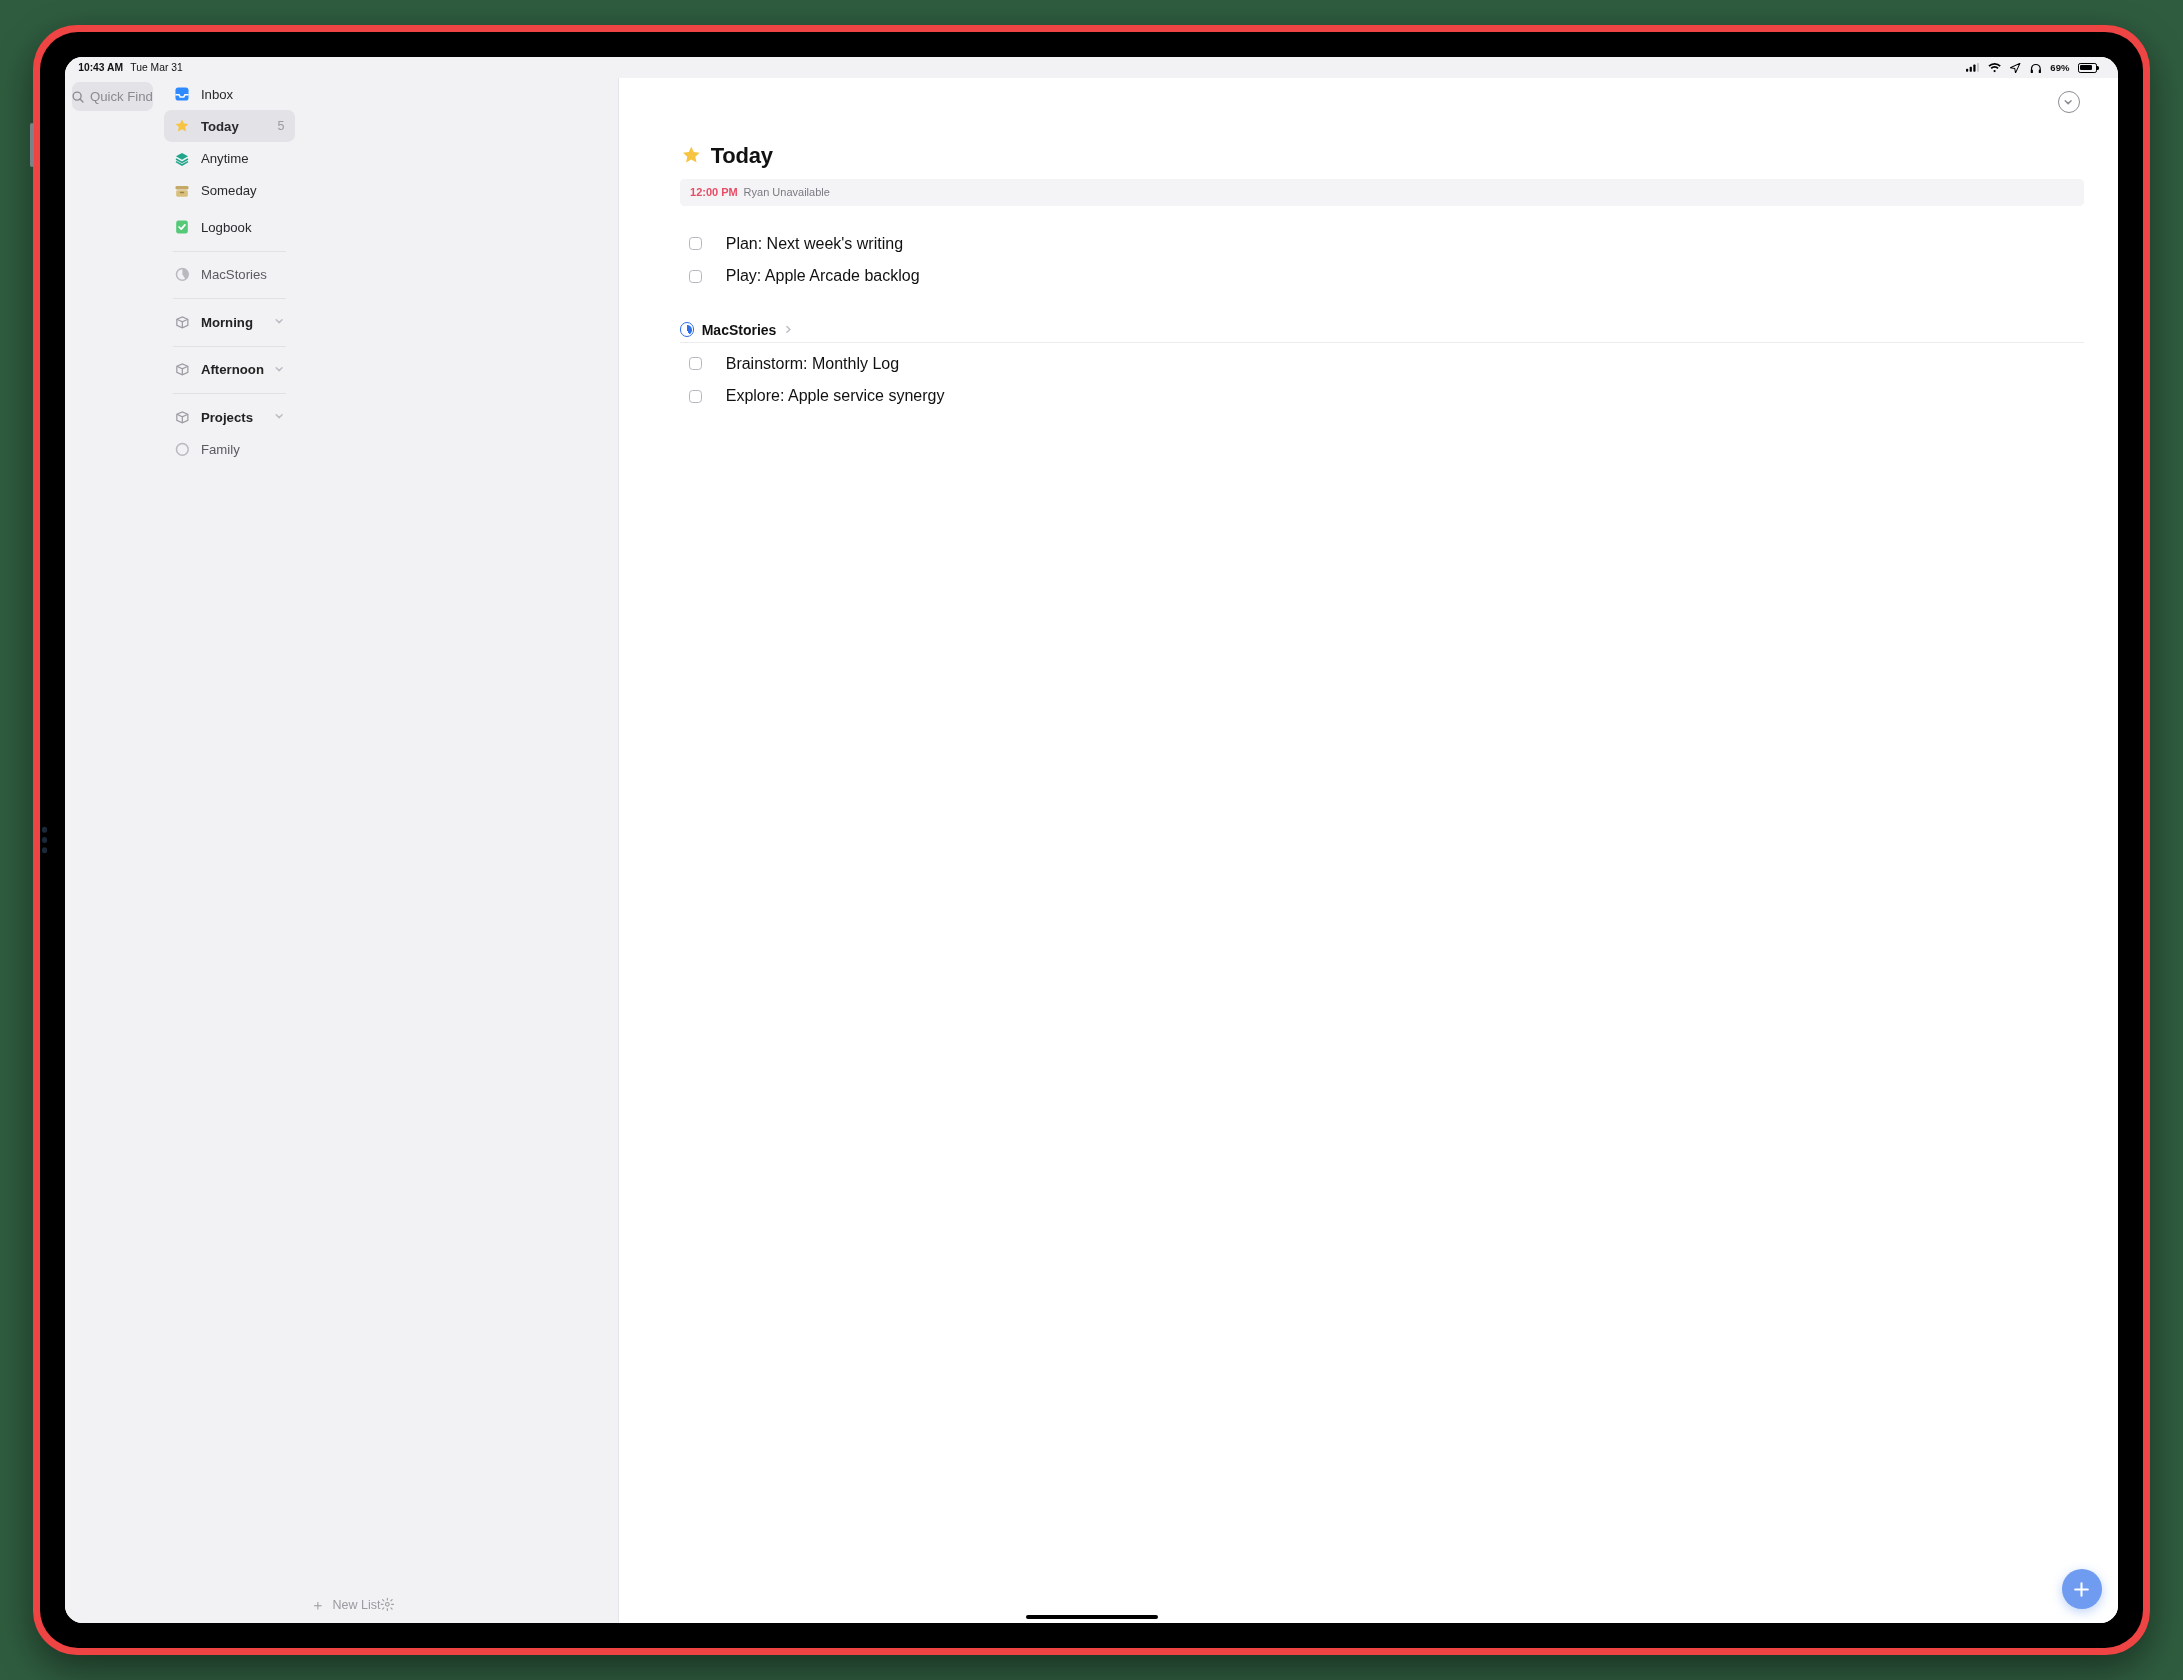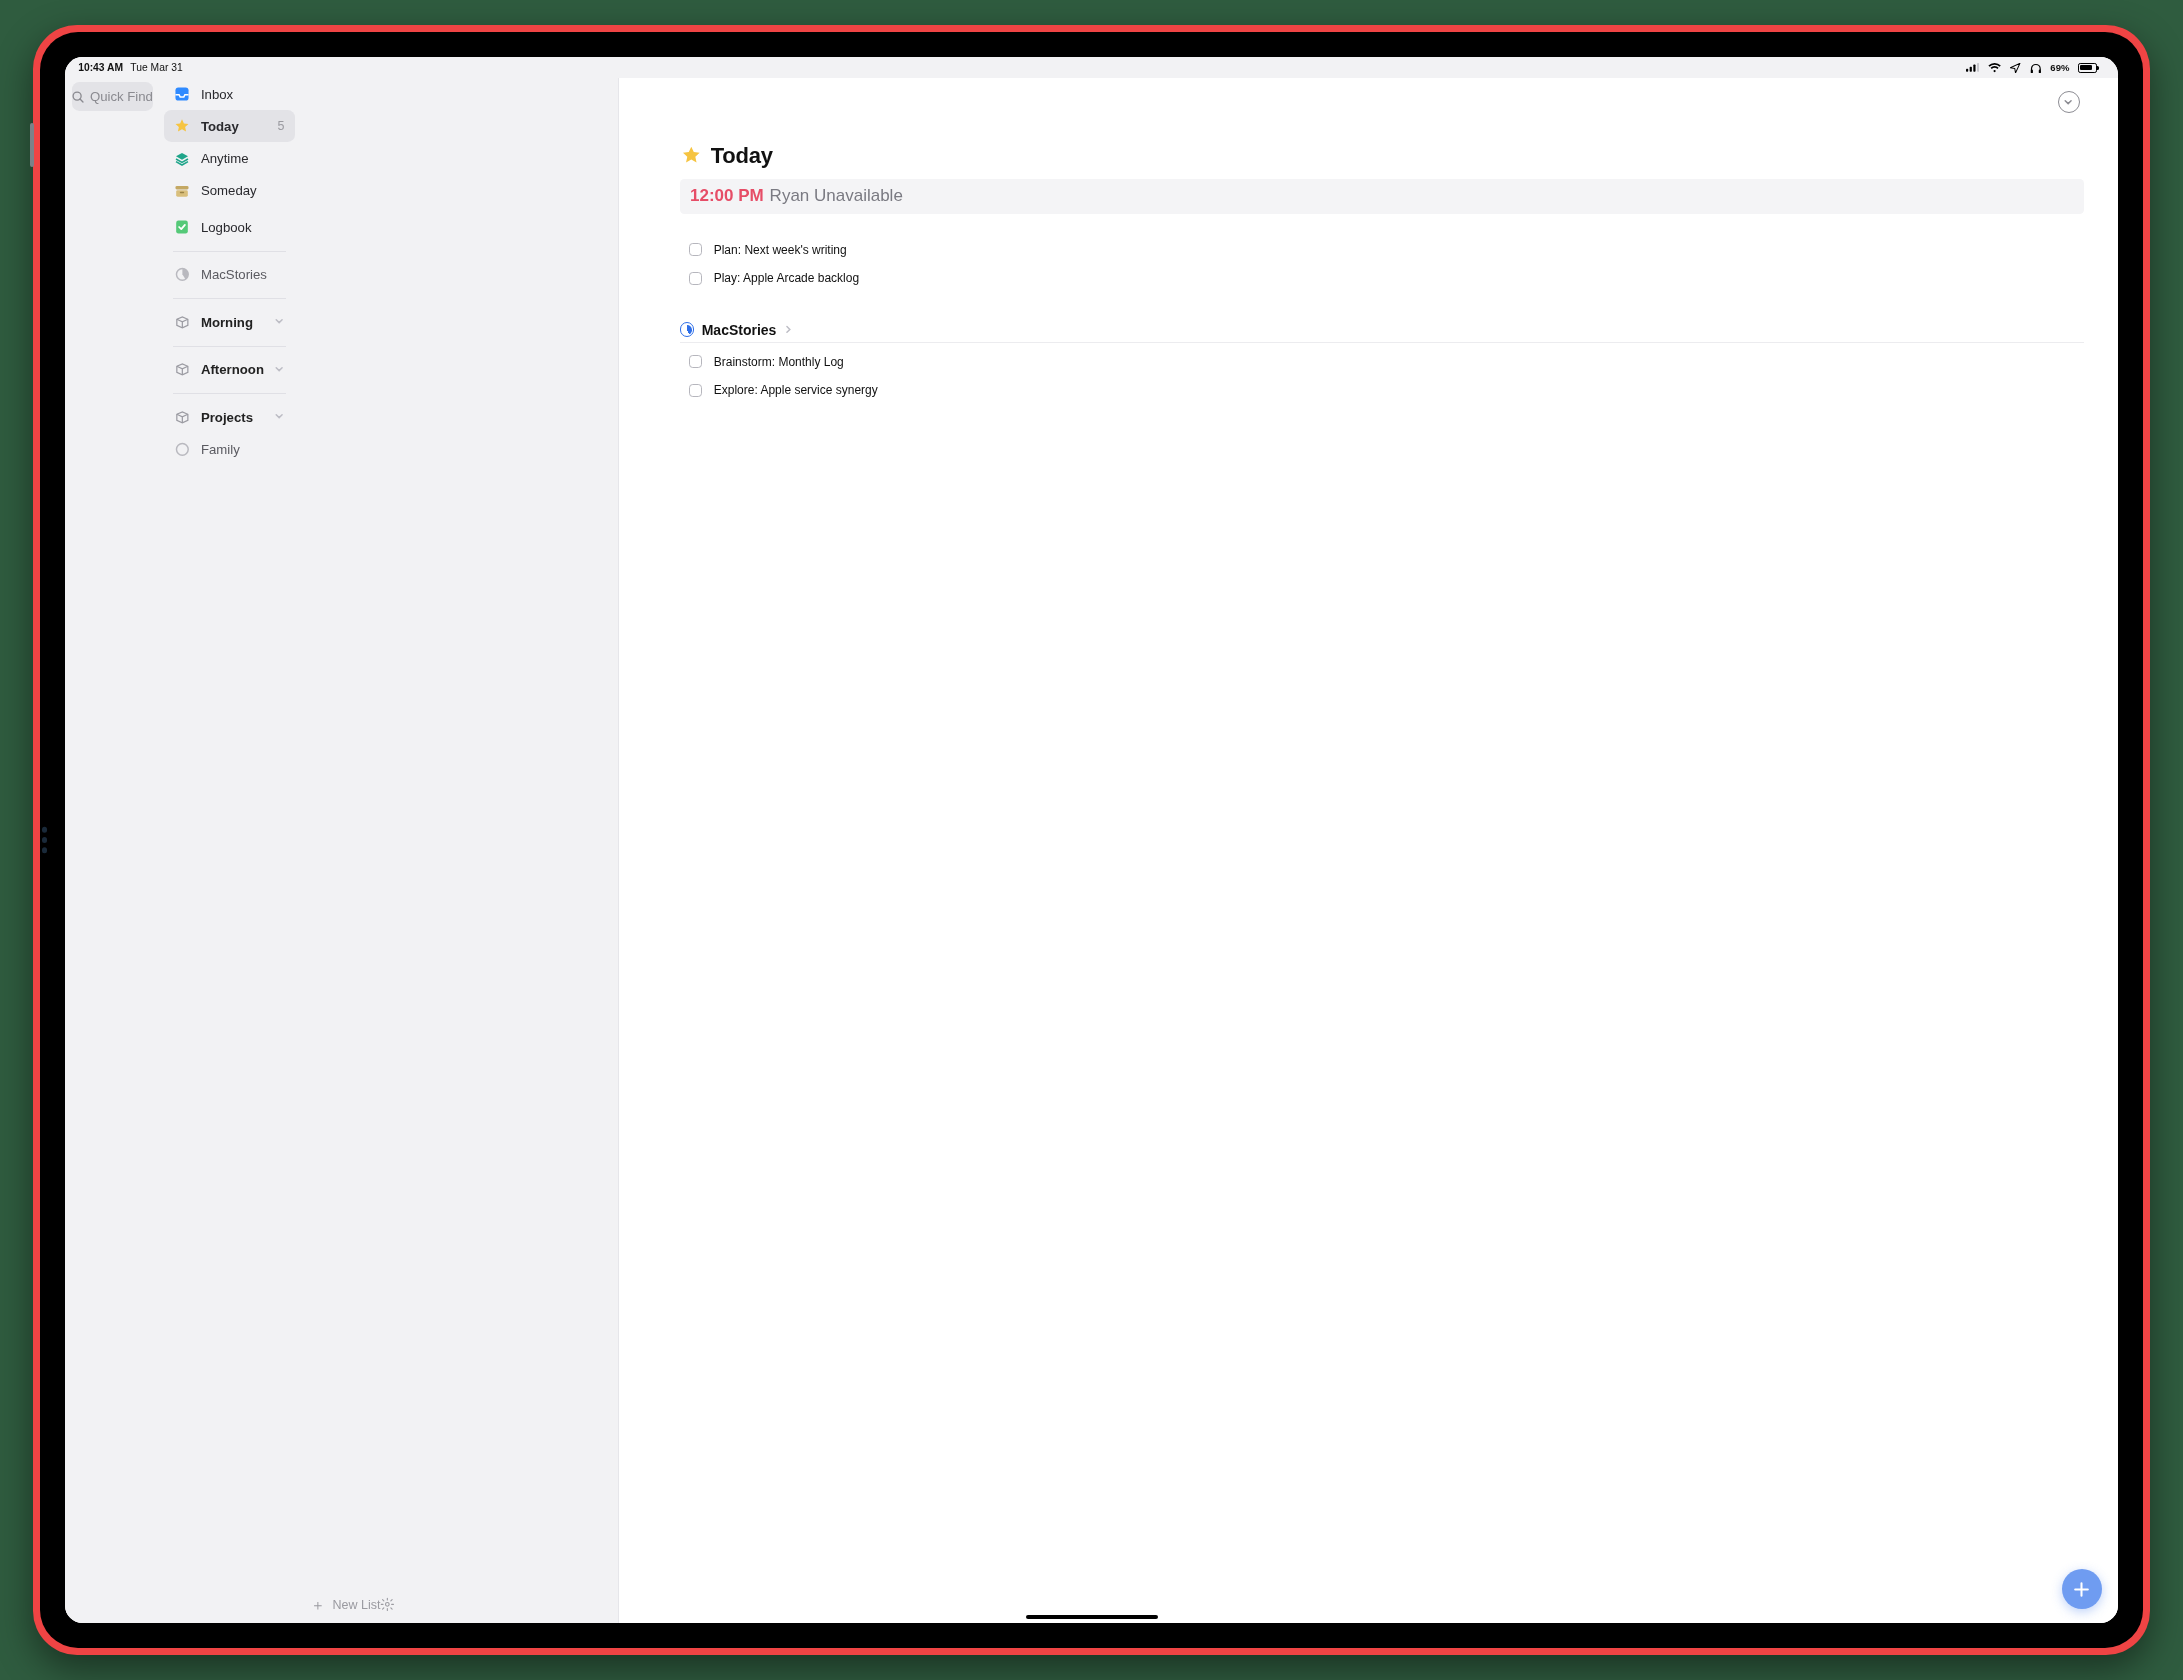--- a/index.html
+++ b/index.html
@@ -157,32 +157,32 @@
   .title-row .star { width: 20.6px; height: 20.6px; }
   .title-row h1 { font-size: 22px; font-weight: 800; letter-spacing: -0.2px; color: #111; }
 
   .event-pill {
     margin-left: 26.4px;
     background: #f4f4f6;
     border-radius: 4.4px;
     padding: 7.3px 10.3px;
     display: flex; align-items: center;
     gap: 5.9px;
-    font-size: 17px;
+    font-size: 11px;
   }
   .event-pill .time { color: #e64d67; font-weight: 600; }
   .event-pill .name { color: #7a7a82; }
 
   .task-list { margin: 22px 0 0 26.4px; }
   .task {
     display: flex; align-items: center;
-    gap: 12px;
+    gap: 24px;
     padding: 7.3px 11.7px 7.3px 8.8px;
     border-radius: 5.9px;
-    font-size: 12px;
+    font-size: 16px;
     color: #111;
   }
   .task .box {
     width: 13.2px; height: 13.2px;
     border: 1.3px solid #b6b6bd;
     border-radius: 3.7px;
     background: #fff;
     flex-shrink: 0;
   }
   .task.selected { background: #d7e4fb; }

